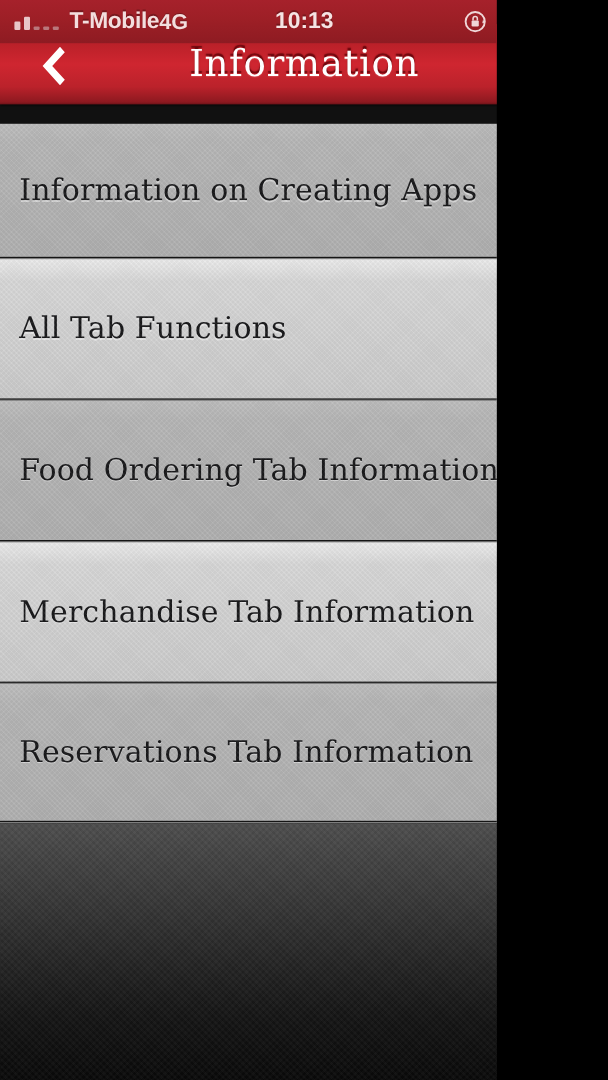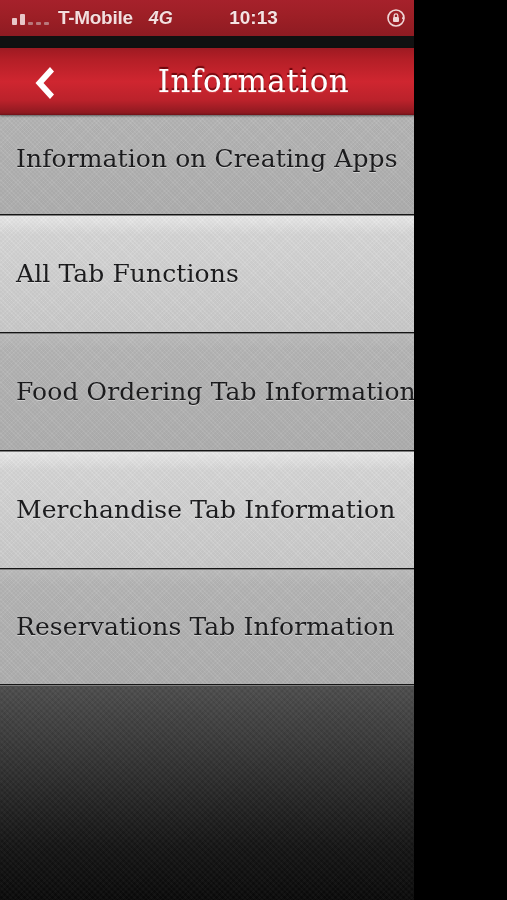--- a/index.html
+++ b/index.html
@@ -52,24 +52,23 @@
   .carrier {
     font-size: 19px;
     font-weight: bold;
     letter-spacing: -0.3px;
     color: #f3dede;
     text-shadow: 0 -1px 0 rgba(0,0,0,0.25);
   }
   .network {
     font-size: 18px;
     font-weight: bold;
-    margin-left: 16px;
+    margin-left: 0;
     color: #f3dede;
     text-shadow: 0 -1px 0 rgba(0,0,0,0.25);
-    font-style: italic;
   }
   .clock {
     position: absolute;
     left: 0; right: 0;
     text-align: center;
     font-size: 19px;
     font-weight: bold;
     color: #f5e3e3;
     text-shadow: 0 -1px 0 rgba(0,0,0,0.25);
     pointer-events: none;
@@ -80,21 +79,21 @@
     align-items: center;
     gap: 10px;
     position: relative;
     z-index: 2;
   }
   .icon-svg { display: block; }
 
   
   .nav-bar {
     position: absolute;
-    top: 48px; left: 0;
+    top: 20px; left: 0;
     width: 507px;
     height: 67px;
     background:
       linear-gradient(to bottom,
         #9e1a22 0%,
         #b51f27 18%,
         #cf2630 50%,
         #bb222b 78%,
         #8e1920 97%,
         #6d1218 100%);

